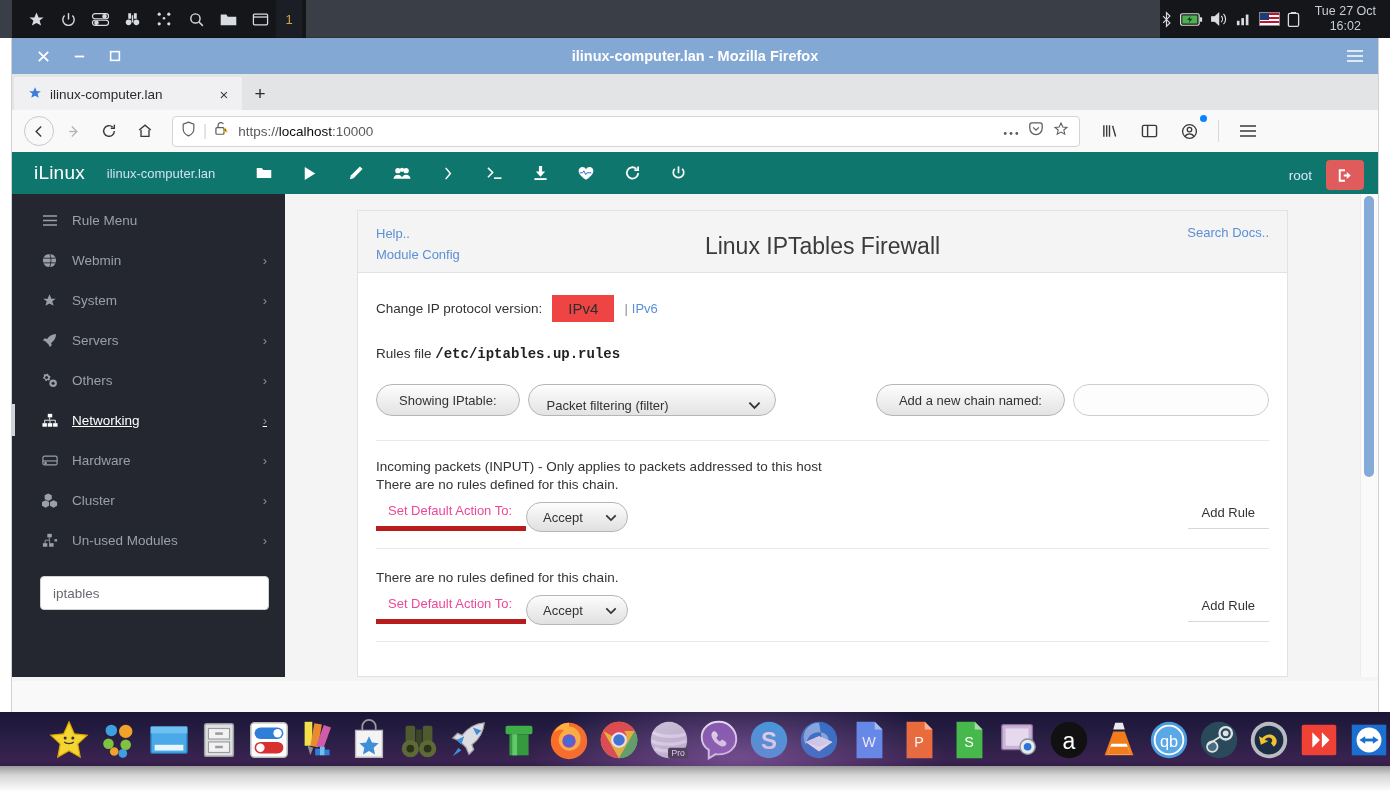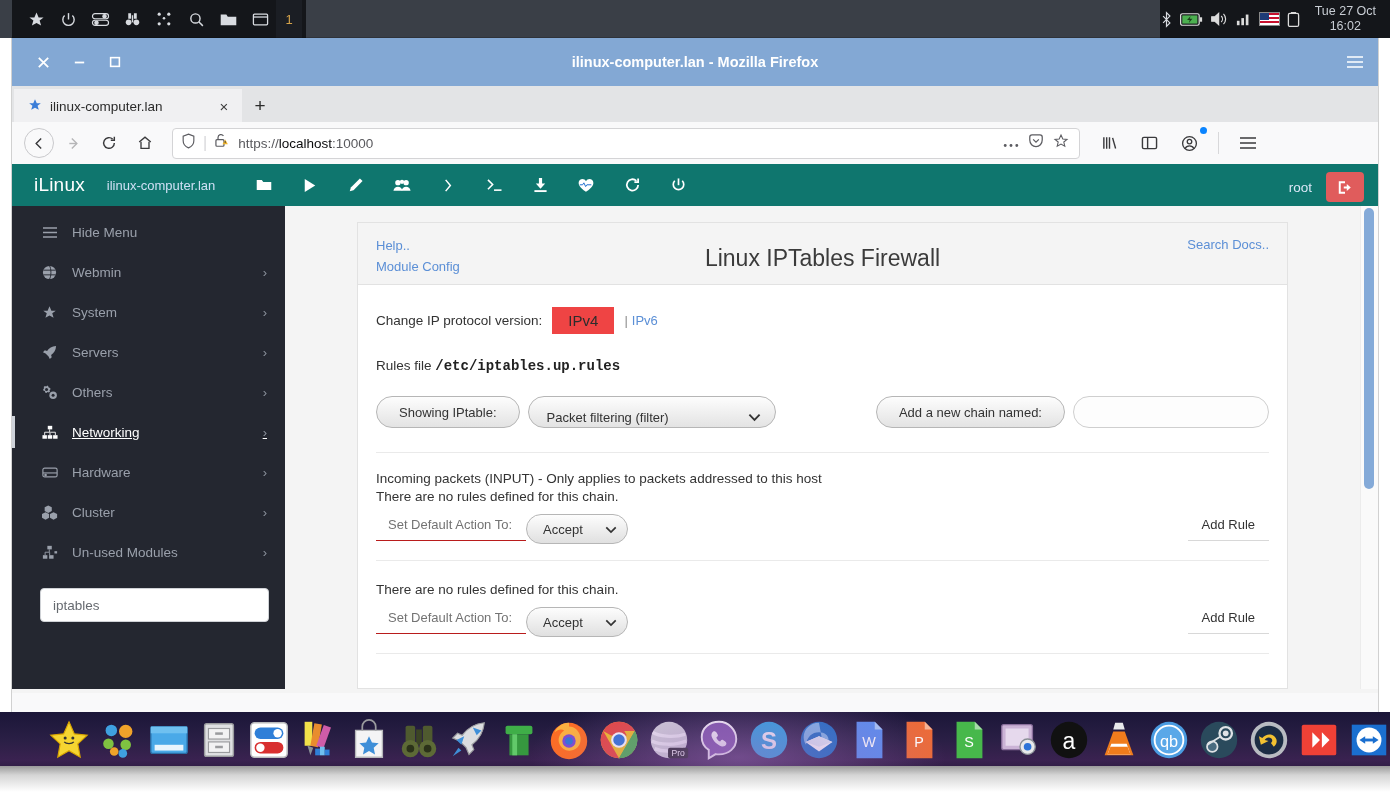--- a/index.html
+++ b/index.html
@@ -52,21 +52,21 @@
     position: absolute; left: 0; top: 0; width: 9px; height: 7px; background: #1d3b77;
   }
 
   
   .ff-window {
     position: absolute; left: 12px; top: 38px; width: 1366px; height: 680px;
     background: #f9f9fa;
     box-shadow: 0 0 0 1px rgba(0,0,0,.18);
   }
   .ff-titlebar {
-    position: relative; height: 48px; background: #83a8d4;
+    position: relative; height: 36px; background: #83a8d4;
     display: flex; align-items: center;
   }
   .ff-winbtns { display: flex; align-items: center; gap: 2px; padding-left: 14px; }
   .ff-winbtn {
     width: 34px; height: 28px; display: flex; align-items: center; justify-content: center;
     color: #ffffff;
   }
   .ff-title {
     position: absolute; left: 0; right: 0; text-align: center;
     color: #ffffff; font-size: 14.5px; font-weight: bold; pointer-events: none;
@@ -234,22 +234,22 @@
 
   .hr { border-top: 1px solid #eaeaea; }
 
   .chain {
     padding: 18px 0 16px 0; position: relative;
   }
   .chain .c-title { font-size: 13.5px; color: #333; }
   .chain .c-sub { font-size: 13.5px; color: #333; padding-top: 3px; }
   .chain .c-ctrls { display: flex; align-items: center; padding-top: 10px; }
   .lbl-underline {
-    font-size: 13px; color: #737373; padding: 0 14px 8px 12px;
-    border-bottom: 1px solid #b91c1c;
+    font-size: 13px; color: #ec4899; padding: 0 14px 8px 12px;
+    border-bottom: 5px solid #b91c1c;
     text-align: center;
   }
   .sel-sm {
     background: linear-gradient(#fdfdfd, #e0e0e0);
     border: 1px solid #b6b6b6; border-radius: 16px;
     height: 30px; width: 102px; padding: 0 10px 0 16px;
     display: flex; align-items: center; justify-content: space-between;
     font-size: 13px; color: #333;
   }
   .btn-addrule {
@@ -632,21 +632,21 @@
 
       <div class="body-row">
 
         <div class="sidebar">
           <div class="side-item">
             <span class="s-ico">
               <svg width="16" height="13" viewBox="0 0 16 13" stroke="#9aa0ab" stroke-width="1.7">
                   <path d="M1 2h14M1 6.5h14M1 11h14"></path>
                 </svg>
             </span>
-            <span class="s-label">Hide Menu</span>
+            <span class="s-label">Rule Menu</span>
           </div>
 
           <div class="side-item">
             <span class="s-ico">
               <svg width="15" height="15" viewBox="0 0 16 16" fill="#9aa0ab">
                   <circle cx="8" cy="8" r="7"></circle>
                   <path d="M8 1c2 2.4 2 11.2 0 14M1.4 5.5h13.2M1.4 10.5h13.2" stroke="#242730" stroke-width="1" fill="none"></path>
                 </svg>
             </span>
             <span class="s-label">Webmin</span>

